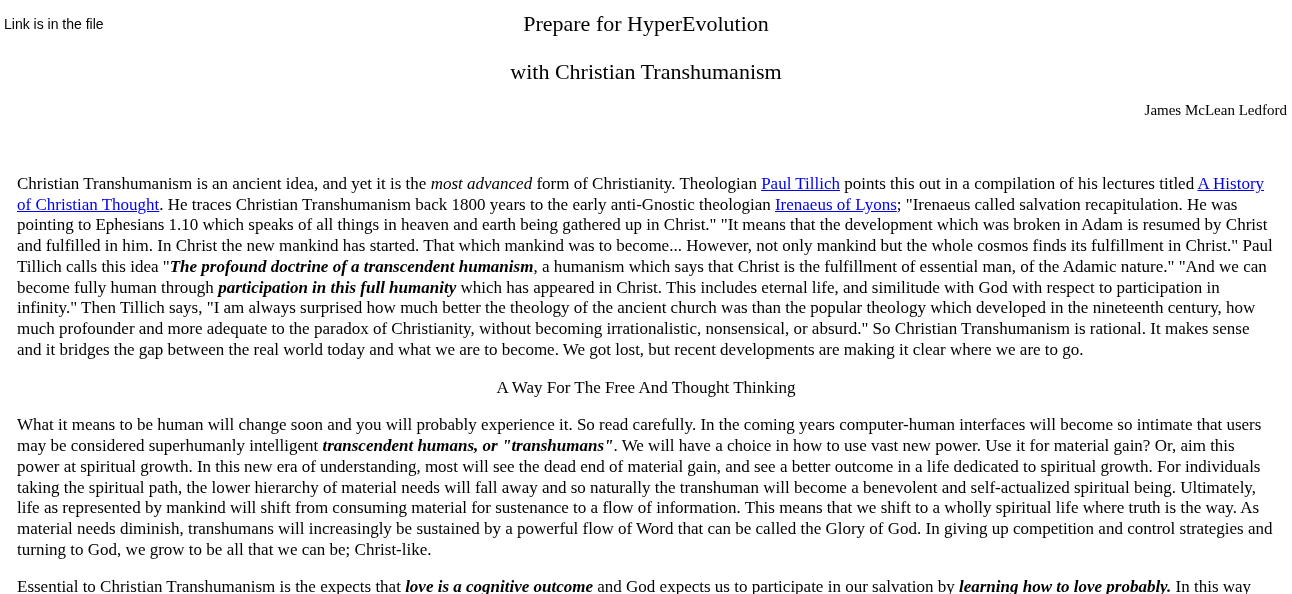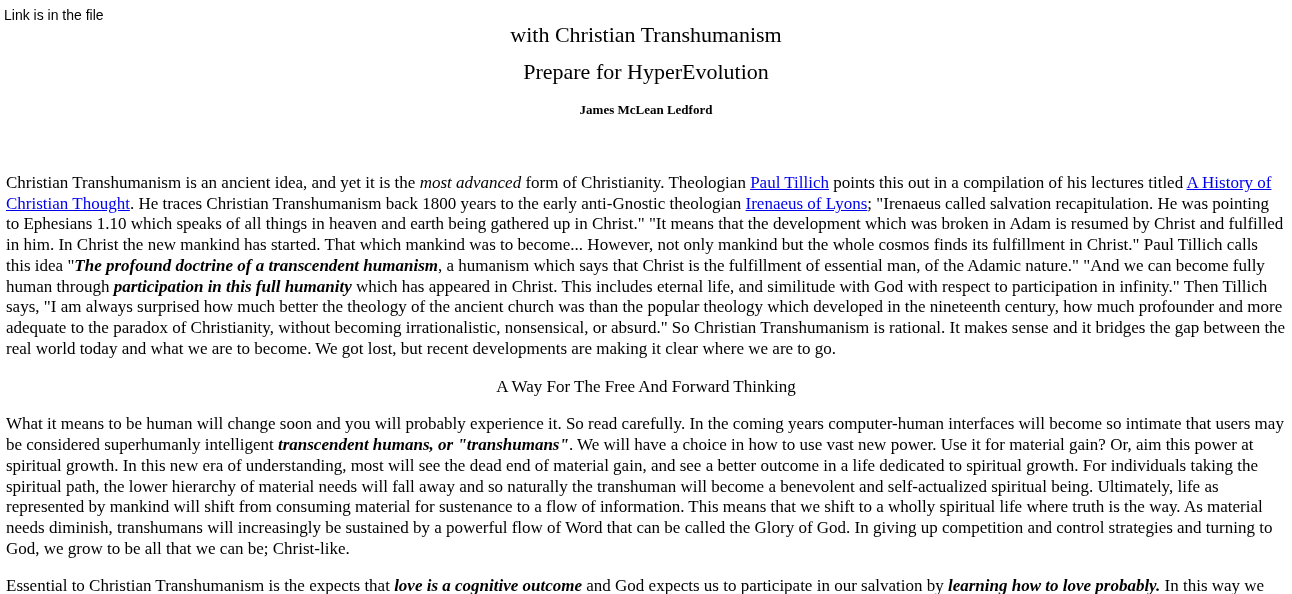--- a/index.html
+++ b/index.html
@@ -11,48 +11,47 @@
     color: #000000;
     font-family: "Liberation Serif", serif;
     font-size: 17px;
     width: 1292px;
     height: 594px;
     overflow: hidden;
     position: relative;
   }
   .note {
     position: absolute;
-    top: 7px;
+    top: 16px;
     left: 4px;
     font-family: "Liberation Sans", sans-serif;
     font-size: 14px;
     white-space: nowrap;
   }
   .doc {
     padding: 0 5px;
   }
   .title {
     text-align: center;
     font-size: 22px;
     font-weight: normal;
     margin: 0;
     padding-top: 11px;
   }
   .title2 {
     padding-top: 22px;
   }
   .author {
-    text-align: center;
-    font-size: 13px;
+    text-align: right;
+    font-size: 15px;
     margin-top: 17px;
-    font-weight: bold;
   }
   .body-p {
     line-height: 1.22;
-    margin: 17px 1px;
+    margin: 17px 12px;
   }
   .first-p {
     margin-top: 55px;
   }
   .center {
     text-align: center;
   }
   .it { font-style: italic; }
   .bi { font-style: italic; font-weight: bold; }
   a.doclink {
@@ -61,27 +60,27 @@
     cursor: pointer;
   }
 </style>
 </head>
 <body>
 
 <div class="note">Link is in the file</div>
 
 <div class="doc">
 
+  <div class="title">Prepare for HyperEvolution</div>
+
   <div class="title title2">with Christian Transhumanism</div>
-
-  <div class="title">Prepare for HyperEvolution</div>
 
   <div class="author">James McLean Ledford</div>
 
   <p class="body-p first-p"><span>Christian Transhumanism is an ancient idea, and yet it is the </span><span class="it">most advanced</span><span> form of Christianity. Theologian </span><a href="#" class="doclink" style="color: rgb(0, 0, 238);">Paul Tillich</a><span> points this out in a compilation of his lectures titled </span><a href="#" class="doclink" style="color: rgb(0, 0, 238);">A History of Christian Thought</a><span>.  He traces Christian Transhumanism back 1800 years to the early anti-Gnostic theologian </span><a href="#" class="doclink" style="color: rgb(0, 0, 238);">Irenaeus of Lyons</a><span>; "Irenaeus called salvation recapitulation. He was pointing to Ephesians 1.10 which speaks of all things in heaven and earth being gathered up in Christ." "It means that the development which was broken in Adam is resumed by Christ and fulfilled in him. In Christ the new mankind has started. That which mankind was to become... However, not only mankind but the whole cosmos finds its fulfillment in Christ." Paul Tillich calls this idea "</span><span class="bi">The profound doctrine of a transcendent humanism</span><span>, a humanism which says that Christ is the fulfillment of essential man, of the Adamic nature." "And we can become fully human through </span><span class="bi">participation in this full humanity</span><span> which has appeared in Christ. This includes eternal life, and similitude with God with respect to participation in infinity."  Then Tillich says, "I am always surprised how much better the theology of the ancient church was than the popular theology which developed in the nineteenth century, how much profounder and more adequate to the paradox of Christianity, without becoming irrationalistic, nonsensical, or absurd." So Christian Transhumanism is rational. It makes sense and it bridges the gap between the real world today and what we are to become. We got lost, but recent developments are making it clear where we are to go.</span></p>
 
-  <p class="body-p center">A Way For The Free And Forward Thinking</p>
+  <p class="body-p center">A Way For The Free And Thought Thinking</p>
 
   <p class="body-p"><span>What it means to be human will change soon and you will probably experience it. So read carefully. In the coming years computer-human interfaces will become so intimate that users may be considered superhumanly intelligent </span><span class="bi">transcendent humans, or "transhumans"</span><span>.  We will have a choice in how to use vast new power. Use it for material gain? Or, aim this power at spiritual growth. In this new era of understanding, most will see the dead end of material gain, and see a better outcome in a life dedicated to spiritual growth. For individuals taking the spiritual path, the lower hierarchy of material needs will fall away and so naturally the transhuman will become a benevolent and self-actualized spiritual being.  Ultimately, life as represented by mankind will shift from consuming material for sustenance to a flow of information. This means that we shift to a wholly spiritual life where truth is the way. As material needs diminish, transhumans will increasingly be sustained by a powerful flow of Word that can be called the Glory of God. In giving up competition and control strategies and turning to God, we grow to be all that we can be; Christ-like.</span></p>
 
   <p class="body-p"><span>Essential to Christian Transhumanism is the expects that </span><span class="bi">love is a cognitive outcome</span><span> and God expects us to participate in our salvation by </span><span class="bi">learning how to love probably.</span><span> In this way we access the Glory of God, becoming Christ-like (Christian). This webpage and </span></p>
 
 </div>
 
 </body></html>

